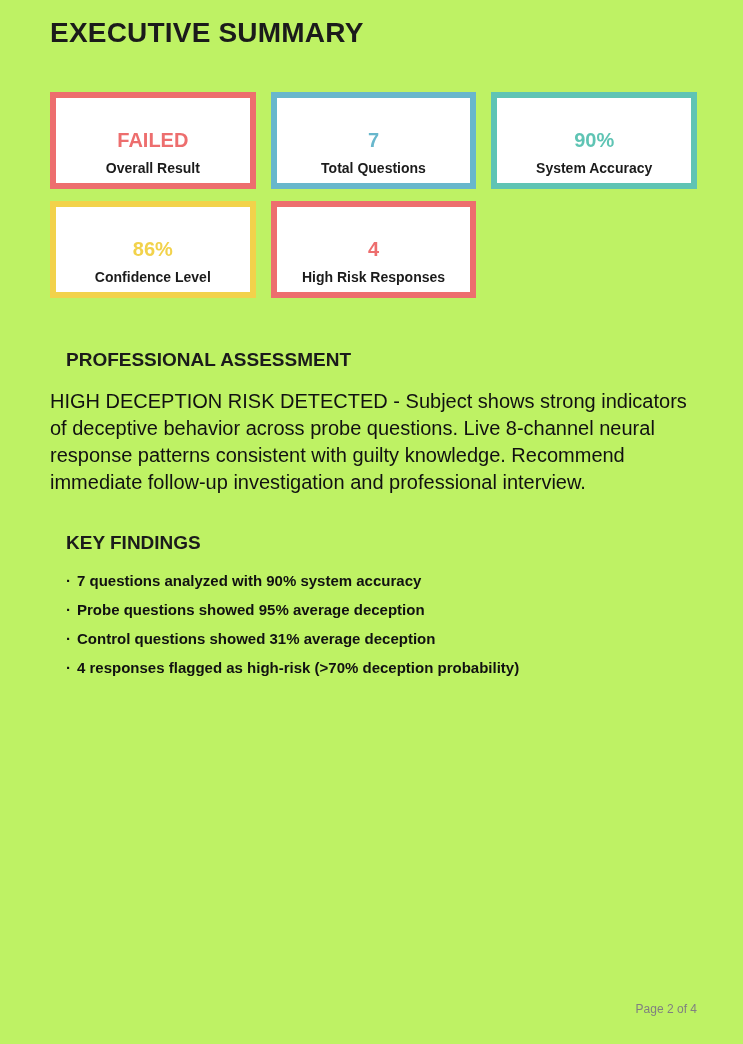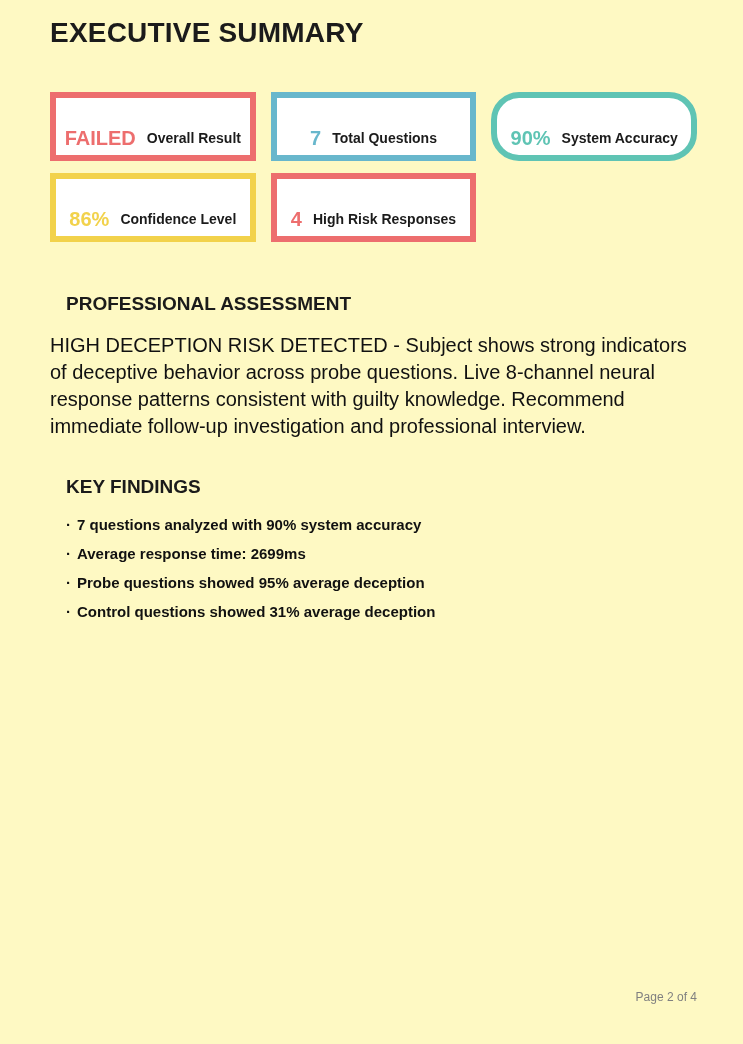--- a/index.html
+++ b/index.html
@@ -4,21 +4,21 @@
 <style>
   html, body {
     margin: 0;
     padding: 0;
     background: #ffffff;
   }
   .page {
     position: relative;
     width: 743px;
     height: 1044px;
-    background: #fef9c3;
+    background: #bef264;
     font-family: "Liberation Sans", sans-serif;
     color: #1b1b1b;
     box-sizing: border-box;
     overflow: hidden;
   }
   .content {
     padding: 18px 46px 0 50px;
     box-sizing: border-box;
   }
   .doc-title {
@@ -29,26 +29,26 @@
     line-height: 1.1;
   }
   .cards-grid {
     margin-top: 43px;
     display: grid;
     grid-template-columns: repeat(3, 1fr);
     column-gap: 15px;
     row-gap: 12px;
   }
   .stat-card {
-    height: 69px;
+    height: 97px;
     box-sizing: border-box;
     border: 6px solid #cccccc;
     background: #ffffff;
     display: flex;
-    flex-direction: row;
+    flex-direction: column;
     align-items: center;
     justify-content: center;
     padding-top: 24px;
     gap: 11px;
     text-align: center;
   }
   .stat-value {
     font-size: 20px;
     font-weight: bold;
     line-height: 1;
@@ -91,21 +91,21 @@
     margin-bottom: 15px;
     color: #111111;
   }
   .kf-bullet {
     display: inline-block;
     margin-right: 6px;
   }
   .page-footer {
     position: absolute;
     right: 46px;
-    bottom: 40px;
+    bottom: 28px;
     font-size: 12px;
     color: #808080;
   }
 </style>
 </head>
 <body>
 
 <div class="page">
   <div class="content">
 
@@ -117,21 +117,21 @@
         <div class="stat-value" style="color: rgb(237, 110, 110);">FAILED</div>
         <div class="stat-label">Overall Result</div>
       </div>
 
 
       <div class="stat-card" style="border-color: rgb(104, 183, 204);">
         <div class="stat-value" style="color: rgb(104, 183, 204);">7</div>
         <div class="stat-label">Total Questions</div>
       </div>
 
-      <div class="stat-card" style="border-color: rgb(95, 196, 180); border-radius: 28px;">
+      <div class="stat-card" style="border-color: rgb(95, 196, 180);">
         <div class="stat-value" style="color: rgb(95, 196, 180);">90%</div>
         <div class="stat-label">System Accuracy</div>
       </div>
 
       <div class="stat-card" style="border-color: rgb(242, 210, 75);">
         <div class="stat-value" style="color: rgb(242, 210, 75);">86%</div>
         <div class="stat-label">Confidence Level</div>
       </div>
 
       <div class="stat-card" style="border-color: rgb(237, 110, 110);">
@@ -143,22 +143,22 @@
 
     <div class="pa-section">
       <h2 class="section-heading">PROFESSIONAL ASSESSMENT</h2>
       <p class="pa-body">HIGH DECEPTION RISK DETECTED - Subject shows strong indicators of deceptive behavior across probe questions. Live 8-channel neural response patterns consistent with guilty knowledge. Recommend immediate follow-up investigation and professional interview.</p>
     </div>
 
     <div class="kf-section">
       <h2 class="section-heading">KEY FINDINGS</h2>
       <ul class="kf-list">
         <li class="kf-item"><span class="kf-bullet">·</span><span>7 questions analyzed with 90% system accuracy</span></li>
-        <li class="kf-item"><span class="kf-bullet">·</span><span>Average response time: 2699ms</span></li>
         <li class="kf-item"><span class="kf-bullet">·</span><span>Probe questions showed 95% average deception</span></li>
         <li class="kf-item"><span class="kf-bullet">·</span><span>Control questions showed 31% average deception</span></li>
+        <li class="kf-item"><span class="kf-bullet">·</span><span>4 responses flagged as high-risk (&gt;70% deception probability)</span></li>
       </ul>
     </div>
 
   </div>
 
   <div class="page-footer">Page 2 of 4</div>
 </div>
 
 </body></html>

